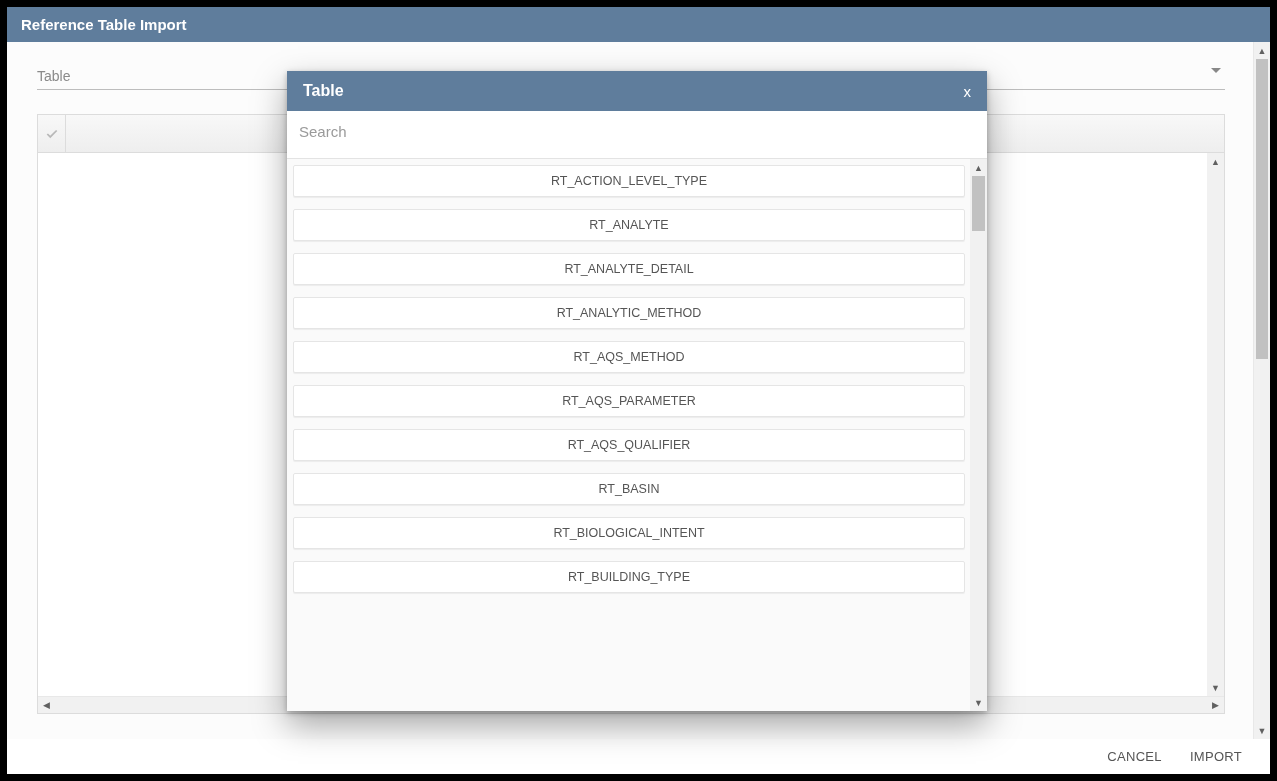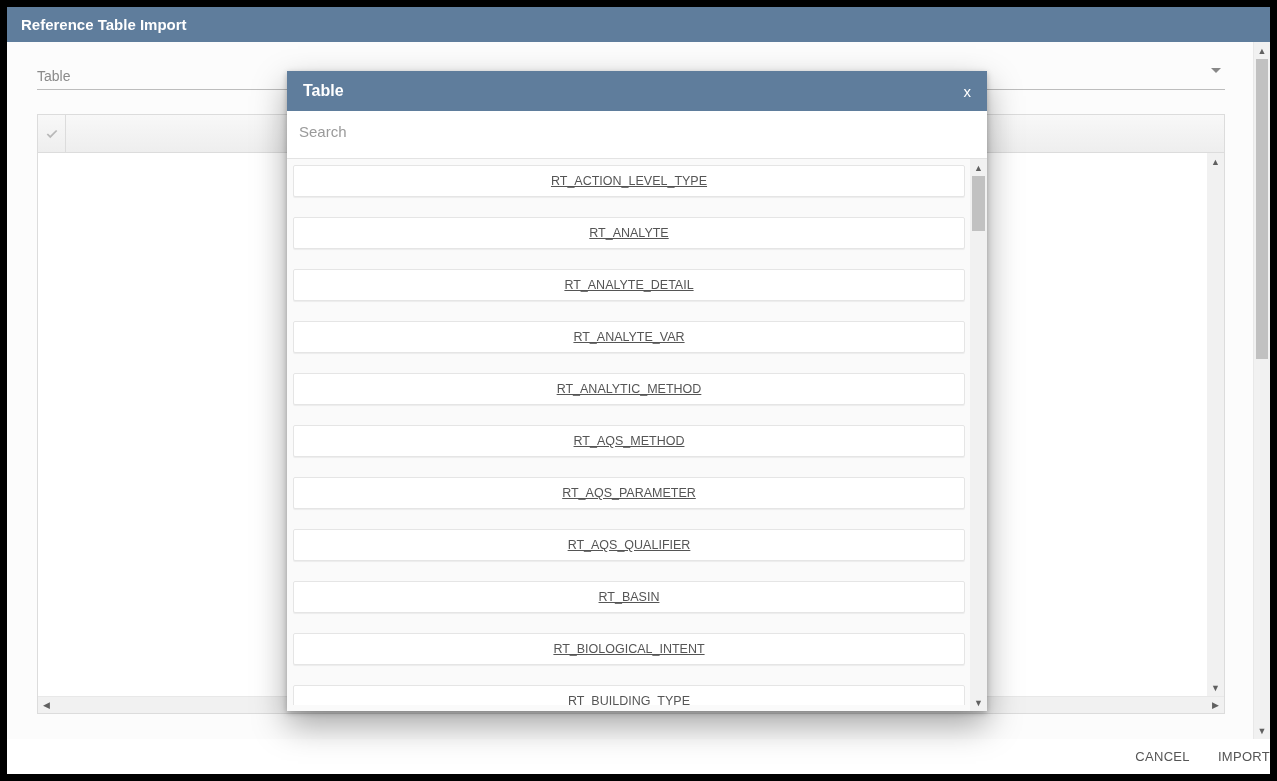--- a/index.html
+++ b/index.html
@@ -95,20 +95,21 @@
 
   .footer {
     position: absolute;
     left: 0; right: 0; bottom: 0;
     height: 35px;
     background: #fff;
     display: flex;
     justify-content: flex-end;
     align-items: center;
     gap: 28px;
+    padding-right: 28px;
     font-size: 13px;
     color: #555;
     letter-spacing: 0.3px;
   }
   .footer span { cursor: pointer; }
 
   
   .modal {
     position: absolute;
     left: 280px;
@@ -154,27 +155,26 @@
   }
   .modal-list {
     position:absolute; top:6px; left:6px; right:22px; bottom:6px;
     overflow:hidden;
   }
   .list-item {
     background:#fff;
     border:1px solid #e5e5e5;
     border-radius:2px;
     height:32px;
-    margin-bottom:20px;
+    margin-bottom:12px;
     display:flex; align-items:center; justify-content:center;
     font-size:12.5px;
     color:#555;
     box-shadow: 0 1px 1px rgba(0,0,0,0.06);
     cursor:pointer;
-    text-decoration:underline;
   }
   .modal-vscroll {
     position:absolute; top:0; right:0; bottom:0; width:17px; background:#f1f1f1;
   }
   .modal-vscroll .arrow { position:absolute; left:0; right:0; height:17px; display:flex; align-items:center; justify-content:center; font-size:9px; color:#606060;}
   .modal-vscroll .arrow.up{top:0;} .modal-vscroll .arrow.down{bottom:0;}
   .modal-vscroll .thumb {
     position:absolute; top:17px; left:2px; right:2px; height:55px; background:#c1c1c1;
   }
 </style>
@@ -233,21 +233,20 @@
       <span class="close">x</span>
     </div>
     <div class="modal-search">
       <input type="text" placeholder="Search" style="">
     </div>
     <div class="modal-list-wrap">
       <div class="modal-list" id="modal-list">
           <div class="list-item">RT_ACTION_LEVEL_TYPE</div>
           <div class="list-item">RT_ANALYTE</div>
           <div class="list-item">RT_ANALYTE_DETAIL</div>
-          <div class="list-item">RT_ANALYTE_VAR</div>
           <div class="list-item">RT_ANALYTIC_METHOD</div>
           <div class="list-item">RT_AQS_METHOD</div>
           <div class="list-item">RT_AQS_PARAMETER</div>
           <div class="list-item">RT_AQS_QUALIFIER</div>
           <div class="list-item">RT_BASIN</div>
           <div class="list-item">RT_BIOLOGICAL_INTENT</div>
           <div class="list-item">RT_BUILDING_TYPE</div>
         </div>
       <div class="modal-vscroll">
         <div class="arrow up">▲</div>

